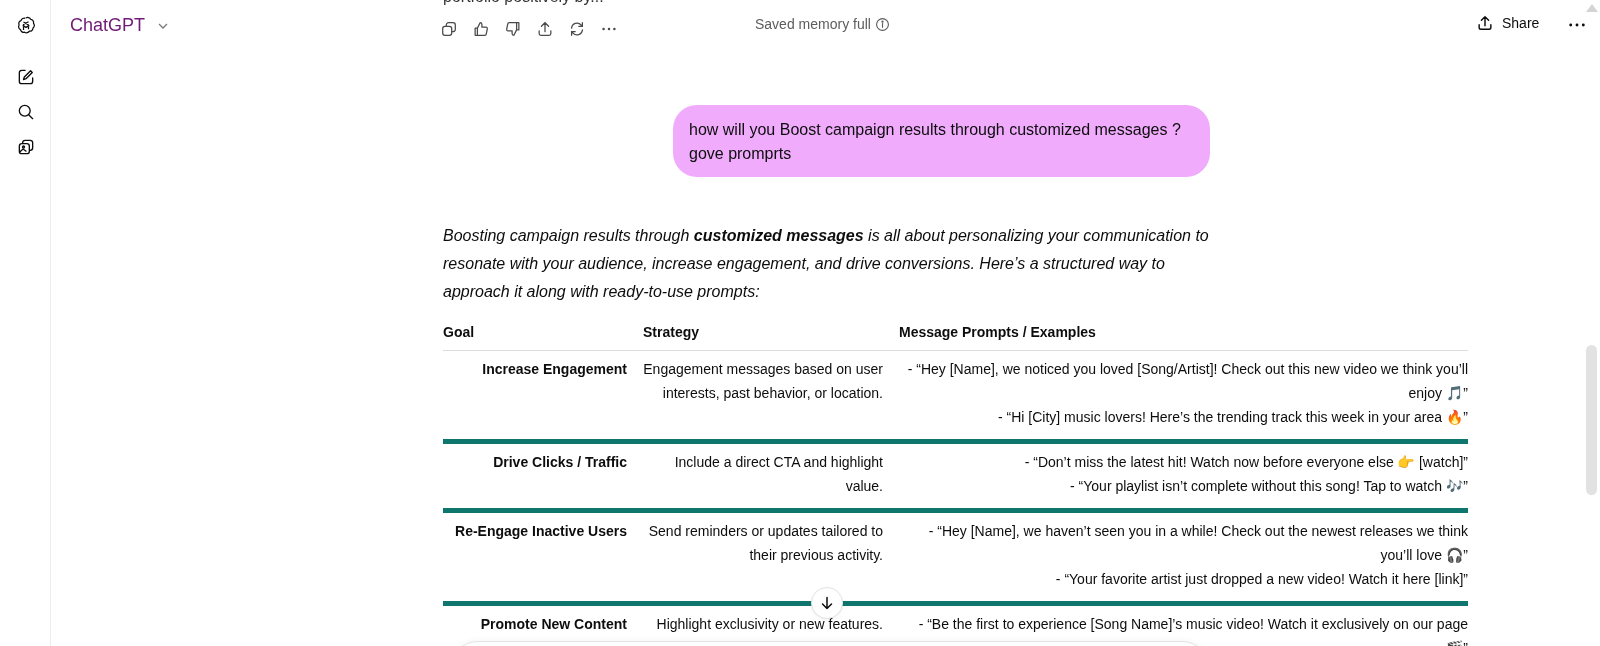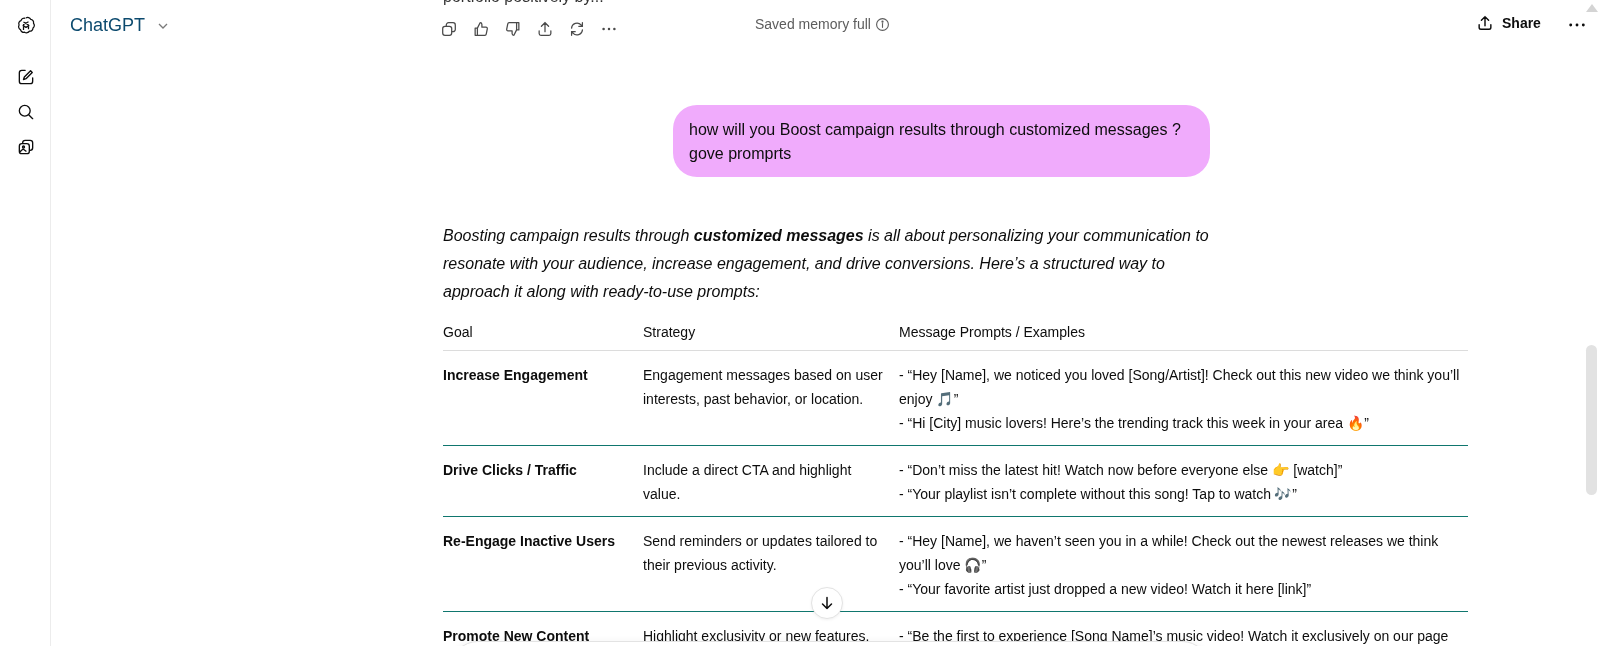--- a/index.html
+++ b/index.html
@@ -19,39 +19,39 @@
     position: absolute; left: 13px; width: 26px; height: 26px;
     display: flex; align-items: center; justify-content: center;
     cursor: pointer;
   }
   .rail-btn svg { width: 20px; height: 20px; }
 
   
   .model-switcher {
     position: absolute; left: 70px; top: 13px; height: 24px;
     display: flex; align-items: center; gap: 12px; cursor: pointer;
-    font-size: 18px; color: #0c4a6e;
+    font-size: 18px; color: #701a75;
   }
   .model-switcher .chev { width: 12px; height: 12px; margin-top: 2px; }
 
   .msg-actions {
     position: absolute; left: 440px; top: 20px; display: flex; gap: 14px; align-items: center;
   }
   .msg-actions .act { width: 18px; height: 18px; display: flex; align-items: center; justify-content: center; cursor: pointer; }
   .msg-actions svg { width: 18px; height: 18px; }
 
   .memory {
     position: absolute; left: 755px; top: 16px; display: flex; align-items: flex-end; gap: 4px;
     font-size: 14px; color: #5d5d5d;
   }
   .memory .info { width: 15px; height: 15px; cursor: pointer; }
 
   .share {
     position: absolute; left: 1476px; top: 14px; display: flex; align-items: center; gap: 8px;
-    font-size: 14px; font-weight: bold; color: #0d0d0d; cursor: pointer;
+    font-size: 14px; font-weight: normal; color: #0d0d0d; cursor: pointer;
   }
   .share svg { width: 18px; height: 18px; }
   .more {
     position: absolute; left: 1567px; top: 16px; width: 20px; height: 18px; cursor: pointer;
     display: flex; align-items: center; justify-content: center;
   }
 
   
   .clipped {
     position: absolute; left: 443px; top: -12px; font-size: 16px; color: #0d0d0d; opacity: 0.85;
@@ -71,27 +71,28 @@
   .intro {
     width: 780px; font-size: 16px; line-height: 28px; color: #0d0d0d; font-style: italic;
   }
   .intro b { font-weight: bold; }
 
   table.prompts {
     margin-top: 10px; width: 1025px; border-collapse: collapse;
     font-size: 14px; line-height: 24px; color: #0d0d0d;
   }
   table.prompts th {
-    text-align: left; font-weight: normal; padding: 4px 0 6px 0;
+    text-align: left; font-weight: bold; padding: 4px 0 6px 0;
     border-bottom: 1px solid #dcdcdc;
     margin-left: 25px;
   }
   table.prompts td {
-    vertical-align: top; padding: 12px 16px 10px 0;
-    border-bottom: 1px solid #0f766e;
+    vertical-align: top; padding: 6px 16px 10px 0;
+    border-bottom: 5px solid #0f766e;
+    text-align: right;
   }
   table.prompts td.goal { font-weight: bold; width: 200px; }
   table.prompts td.strategy { width: 256px; }
   table.prompts td.examples { padding-right: 0; }
   .ex-line { display: block; }
 
   
   .scroll-down {
     position: absolute; left: 811px; top: 587px; width: 32px; height: 32px; border-radius: 50%;
     background: #fff; border: 1px solid #e3e3e3; display: flex; align-items: center; justify-content: center;

